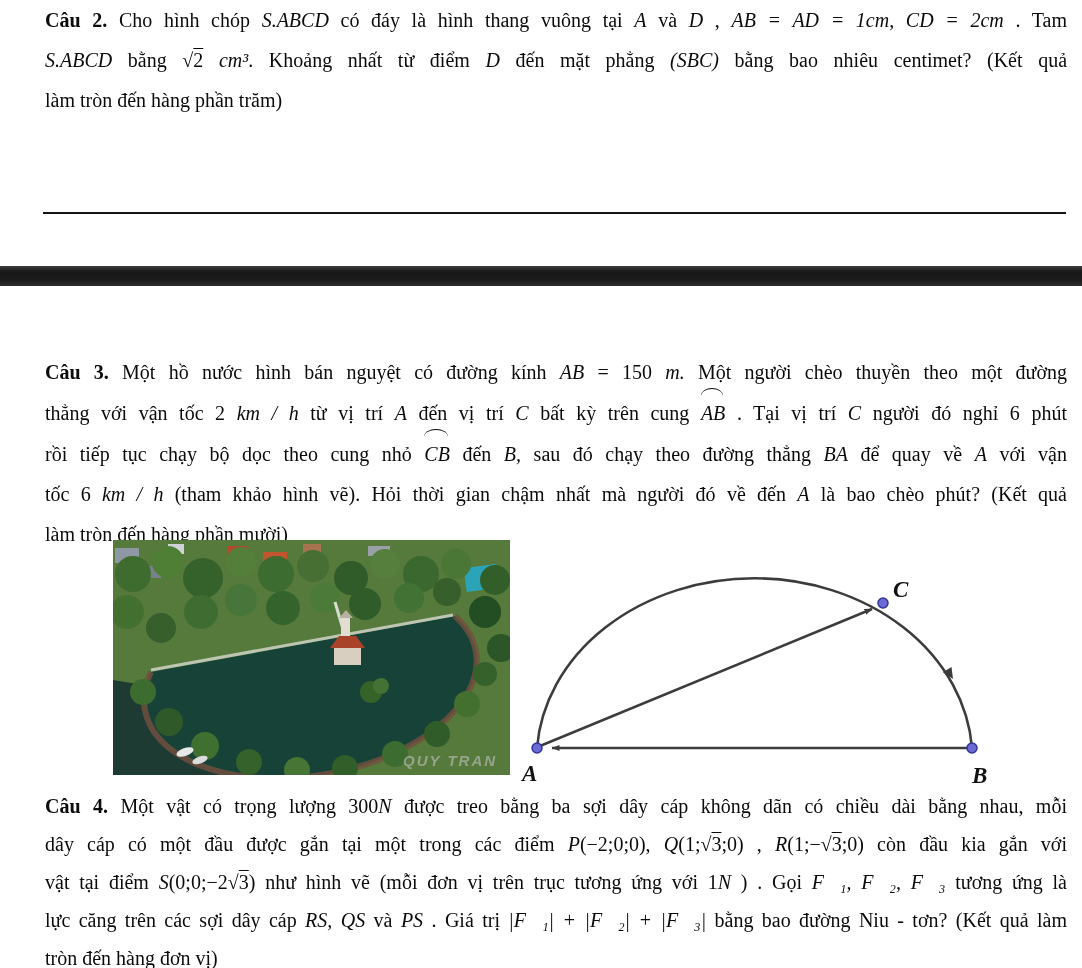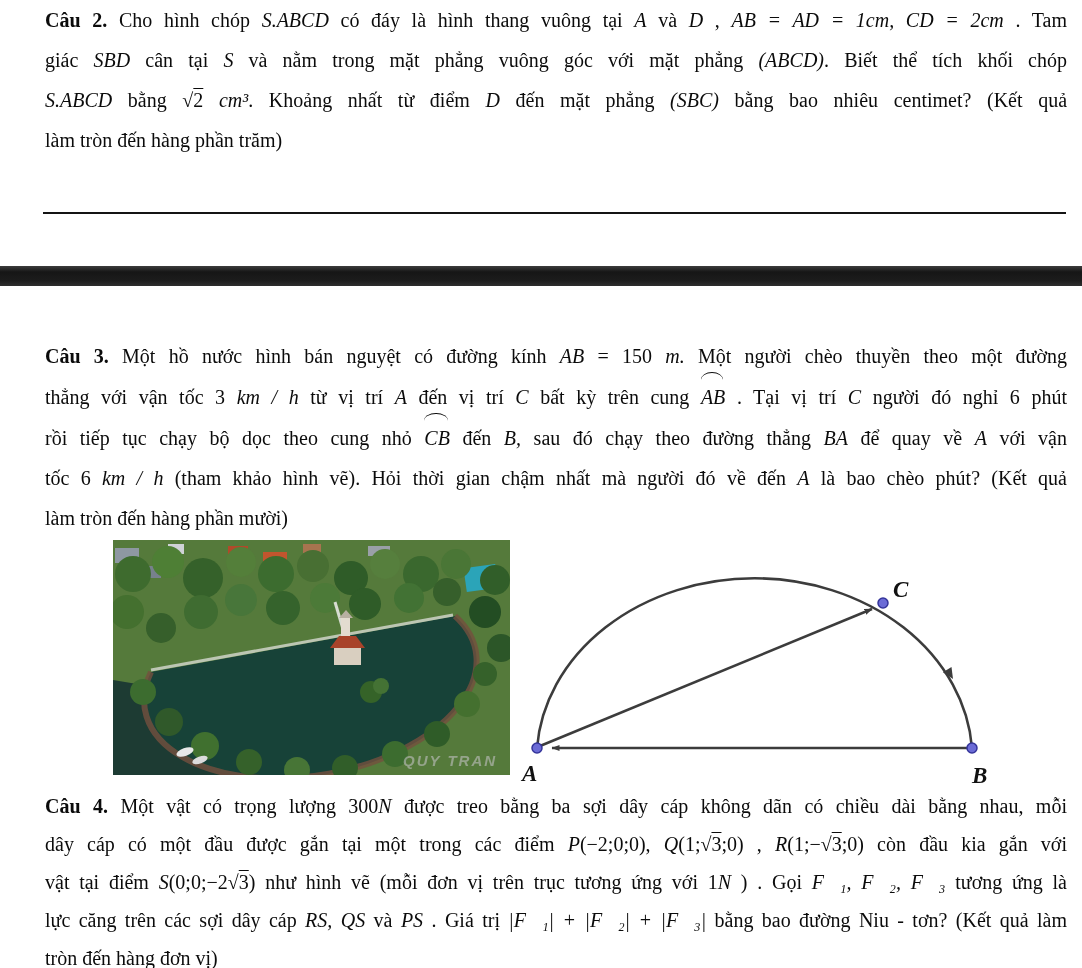--- a/index.html
+++ b/index.html
@@ -14,21 +14,21 @@
   .seg-i{font-style:italic;}
   .seg-sqrt{white-space:nowrap;}
   .seg-sqrt .rad{font-style:normal;}
   .seg-sqrt .ovl{text-decoration:overline;text-decoration-thickness:1.3px;}
   .seg-arc{font-style:italic;position:relative;display:inline-block;padding-top:1px;}
   .seg-arc::before{
     content:'';position:absolute;left:0;right:2px;top:-4px;height:7px;
     border-top:1.6px solid #0b0b0b;border-radius:50% 50% 0 0 / 100% 100% 0 0;
   }
   #q2{top:0;line-height:40px;}
-  #q3{top:336px;line-height:40px;}
+  #q3{top:352px;line-height:40px;}
   #q4{top:787px;line-height:38px;}
   .footer-rule{position:absolute;left:43px;top:212px;width:1023px;border-top:2.2px solid #141414;}
   .footer-row{position:absolute;left:45px;top:217px;width:1021px;display:flex;justify-content:space-between;line-height:32px;}
   .sep-bar{
     position:absolute;left:0;top:266px;width:1082px;height:20px;
     background:linear-gradient(180deg,#3d3d3d 0%,#161616 30%,#1c1c1c 72%,#2e2e2e 100%);
   }
   .photo{position:absolute;left:113px;top:540px;width:397px;height:235px;}
   .diagram{position:absolute;left:510px;top:540px;width:500px;height:245px;}
   .diagram text{
@@ -40,32 +40,31 @@
     font-weight:bold;font-style:italic;letter-spacing:2px;
   }
 </style>
 </head>
 <body>
 
 <div class="page">
 
   <div class="block" id="q2">
     <div class="ln"><span class="seg-b">Câu 2.</span><span> Cho hình chóp </span><span class="seg-i">S.ABCD</span><span> có đáy là hình thang vuông tại </span><span class="seg-i">A</span><span> và </span><span class="seg-i">D</span><span> , </span><span class="seg-i">AB = AD = 1cm, CD = 2cm</span><span> . Tam</span></div>
-    <div class="ln"><span>giác </span><span class="seg-i">SBD</span><span> cân tại </span><span class="seg-i">S</span><span> và nằm trong mặt phẳng vuông góc với mặt phẳng </span><span class="seg-i">(ABCD)</span><span>. Biết thể tích khối chóp</span></div>
     <div class="ln"><span class="seg-i">S.ABCD</span><span> bằng </span><span class="seg-sqrt"><span class="rad">√</span><span class="ovl">2</span></span><span class="seg-i"> cm³</span><span>. Khoảng nhất từ điểm </span><span class="seg-i">D</span><span> đến mặt phẳng </span><span class="seg-i">(SBC)</span><span> bằng bao nhiêu centimet? (Kết quả</span></div>
     <div class="ln last"><span>làm tròn đến hàng phần trăm)</span></div>
   </div>
 
   <div class="footer-rule"></div>
 
   <div class="sep-bar"></div>
 
   <div class="block" id="q3">
     <div class="ln"><span class="seg-b">Câu 3.</span><span> Một hồ nước hình bán nguyệt có đường kính </span><span class="seg-i">AB</span><span> = 150 </span><span class="seg-i">m.</span><span> Một người chèo thuyền theo một đường</span></div>
-    <div class="ln"><span>thẳng với vận tốc 3 </span><span class="seg-i">km / h</span><span> từ vị trí </span><span class="seg-i">A</span><span> đến vị trí </span><span class="seg-i">C</span><span> bất kỳ trên cung </span><span class="seg-arc">AB</span><span> . Tại vị trí </span><span class="seg-i">C</span><span> người đó nghỉ 6 phút</span></div>
+    <div class="ln"><span>thẳng với vận tốc 2 </span><span class="seg-i">km / h</span><span> từ vị trí </span><span class="seg-i">A</span><span> đến vị trí </span><span class="seg-i">C</span><span> bất kỳ trên cung </span><span class="seg-arc">AB</span><span> . Tại vị trí </span><span class="seg-i">C</span><span> người đó nghỉ 6 phút</span></div>
     <div class="ln"><span>rồi tiếp tục chạy bộ dọc theo cung nhỏ </span><span class="seg-arc">CB</span><span> đến </span><span class="seg-i">B,</span><span> sau đó chạy theo đường thẳng </span><span class="seg-i">BA</span><span> để quay về </span><span class="seg-i">A</span><span> với vận</span></div>
     <div class="ln"><span>tốc 6 </span><span class="seg-i">km / h</span><span> (tham khảo hình vẽ). Hỏi thời gian chậm nhất mà người đó về đến </span><span class="seg-i">A</span><span> là bao chèo phút? (Kết quả</span></div>
     <div class="ln last"><span>làm tròn đến hàng phần mười)</span></div>
   </div>
 
   <svg class="photo" viewBox="0 0 397 235" aria-hidden="true">
     <rect x="0" y="0" width="397" height="235" fill="#557a3b"></rect>
 
     <rect x="2" y="8" width="24" height="15" fill="#8e98a2"></rect>
     <rect x="30" y="26" width="18" height="12" fill="#77818c"></rect>

